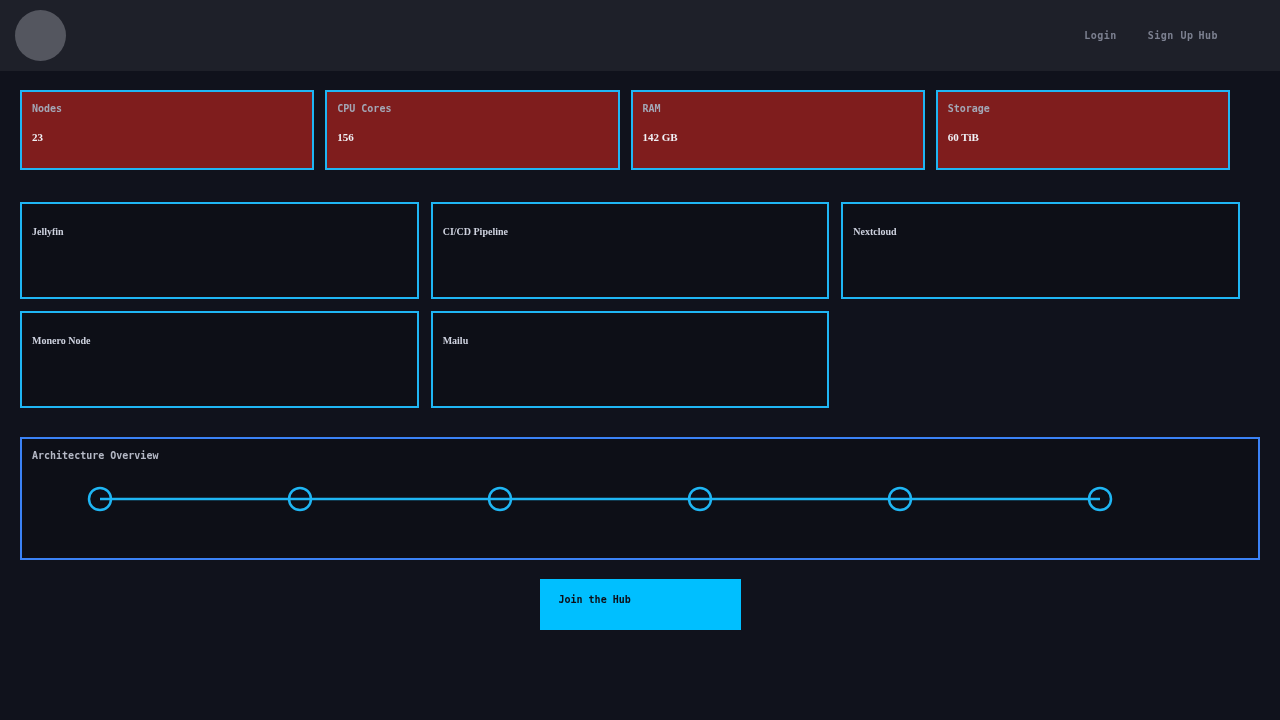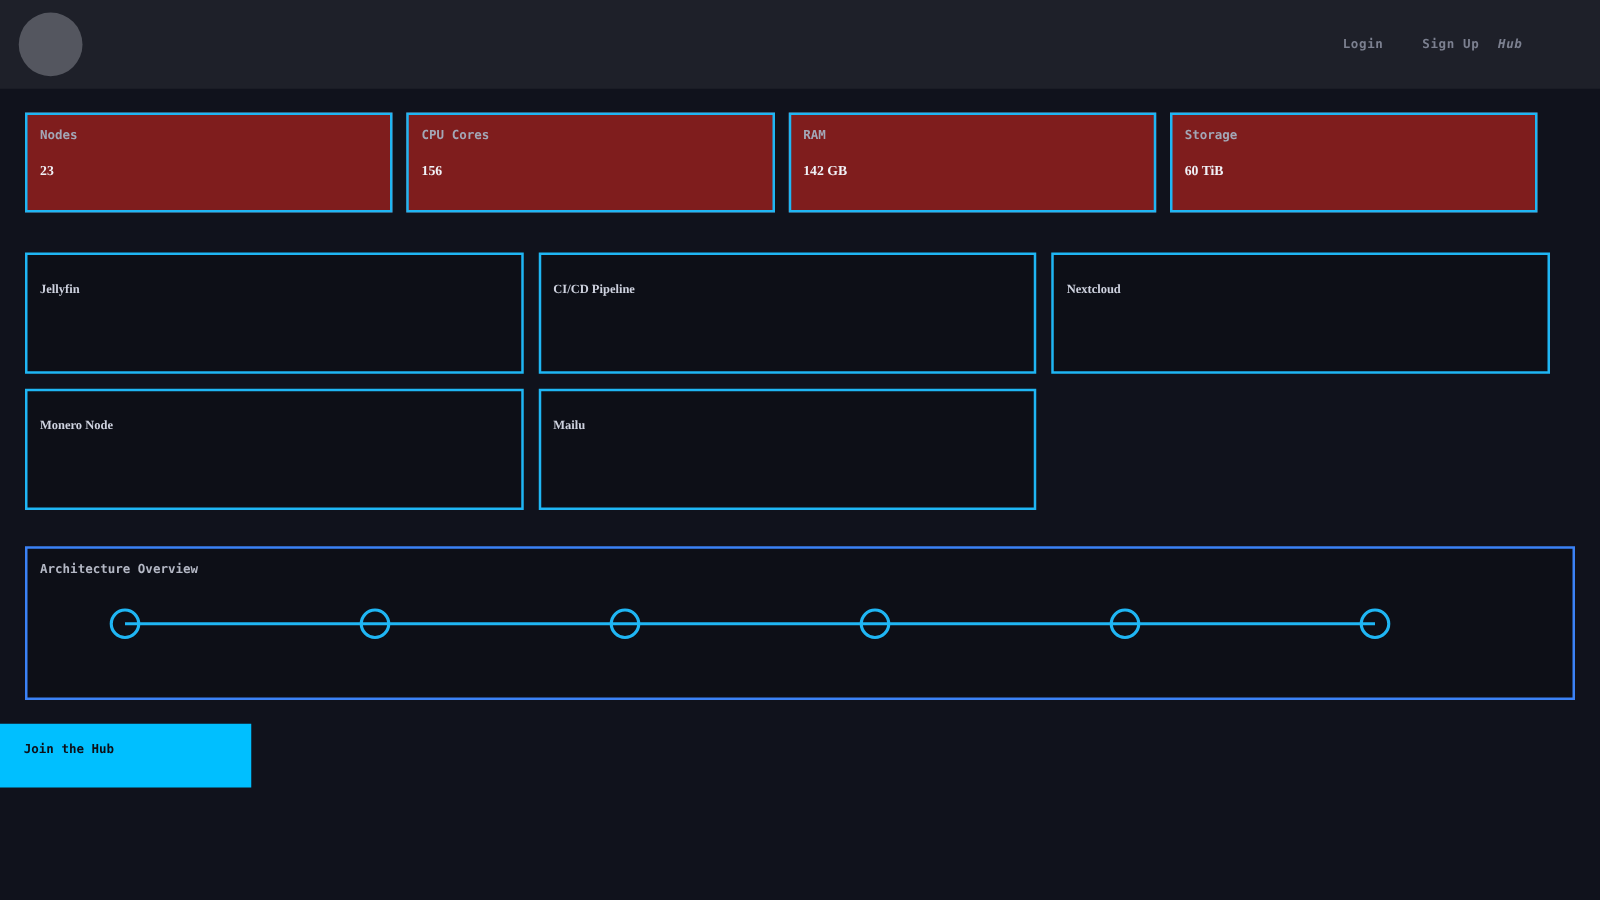--- a/index.html
+++ b/index.html
@@ -32,21 +32,21 @@
     align-items: center;
   }
   .nav-link {
     color: #7c8090;
     font-size: 10px;
     letter-spacing: 0.5px;
     text-decoration: none;
     cursor: pointer;
   }
   .nav-link.ml-lg { margin-left: 31px; }
-  .nav-link.ml-sm { margin-left: 15px; font-style: italic; }
+  .nav-link.ml-sm { margin-left: 5px; }
 
   
   .stats-row {
     margin: 19px 50px 0 20px;
     display: flex;
     gap: 11px;
   }
   .stat-card {
     flex: 1 1 0;
     height: 80px;
@@ -100,21 +100,21 @@
   }
   .arch-svg {
     position: absolute;
     left: 0; top: 0;
     width: 1236px; height: 119px;
   }
 
   
   .cta-wrap {
     display: flex;
-    justify-content: flex-start;
+    justify-content: center;
     margin-top: 19px;
   }
   .cta-button {
     width: 201px;
     height: 51px;
     background: #00bfff;
     border: none;
     color: #0d0f17;
     font-family: "DejaVu Sans Mono", "Liberation Mono", monospace;
     font-weight: bold;

